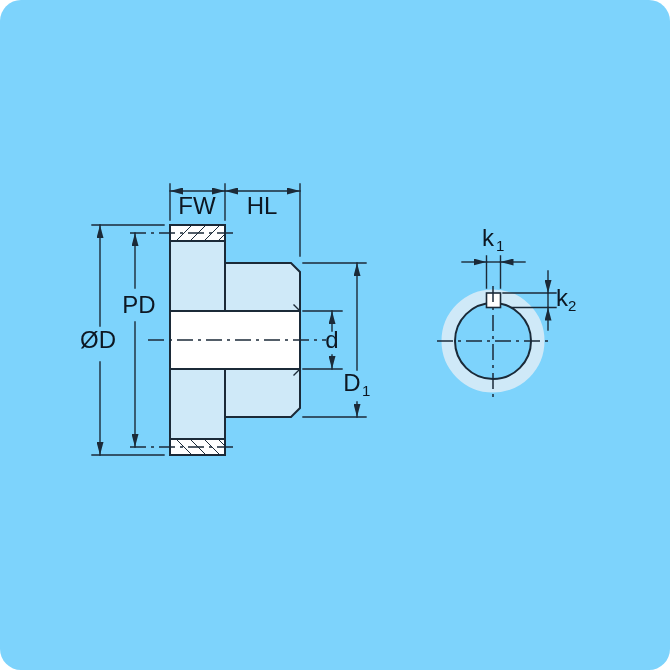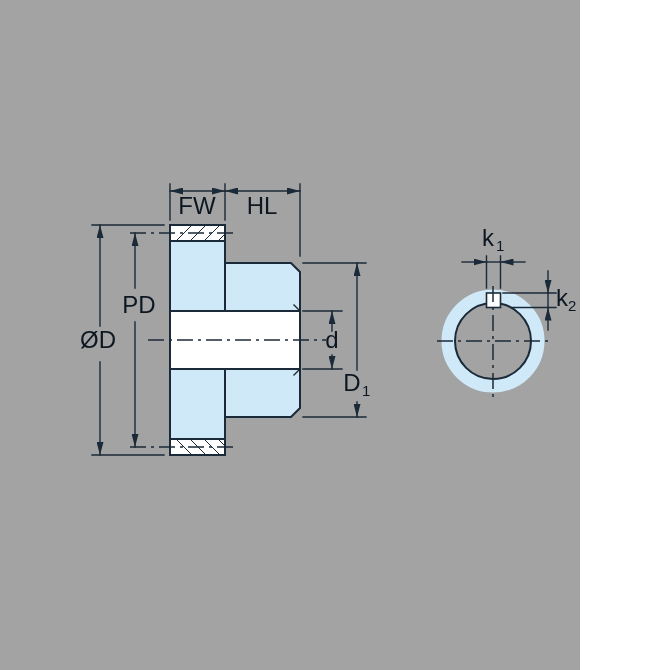--- a/index.html
+++ b/index.html
@@ -1,16 +1,16 @@
 <!DOCTYPE html>
 <html style="--body-fill: #cfe9f8; --line: #1b2a38; --text: #0d1722; --background: #ffffff;"><head>
 <meta charset="utf-8">
 <style>
   html,body{margin:0;padding:0;background:#ffffff;}
-  .stage{width:580px;height:670px;background:#a3a3a3;position:relative;overflow:hidden;}
+  .stage{width:670px;height:670px;background:#7dd3fc;position:relative;overflow:hidden;border-radius:21px;}
   svg{display:block;}
   svg text{
     font-family:"Liberation Sans","DejaVu Sans",sans-serif;
     fill:var(--text,#0d1722);
   }
   .t-lg{font-size:24px;}
   .t-sm{font-size:15px;}
   .ln{stroke:var(--line,#1b2a38);stroke-width:2;fill:none;stroke-linecap:square;}
   .tn{stroke:var(--line,#1b2a38);stroke-width:1.4;fill:none;stroke-linecap:square;}
   .cl{stroke:var(--line,#1b2a38);stroke-width:1.5;fill:none;stroke-dasharray:16 5 3 5;}

